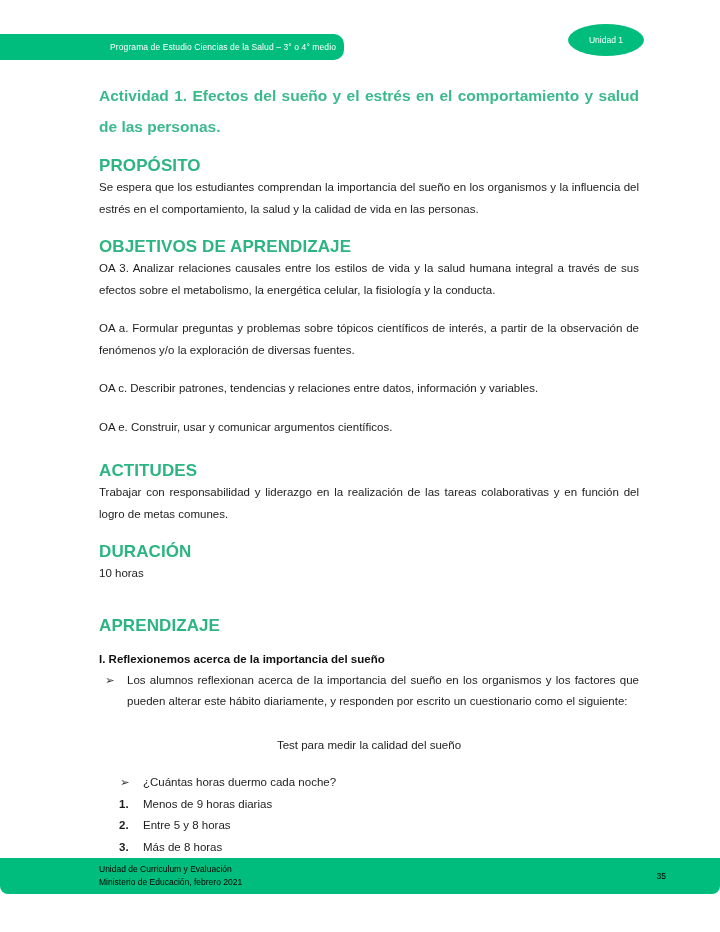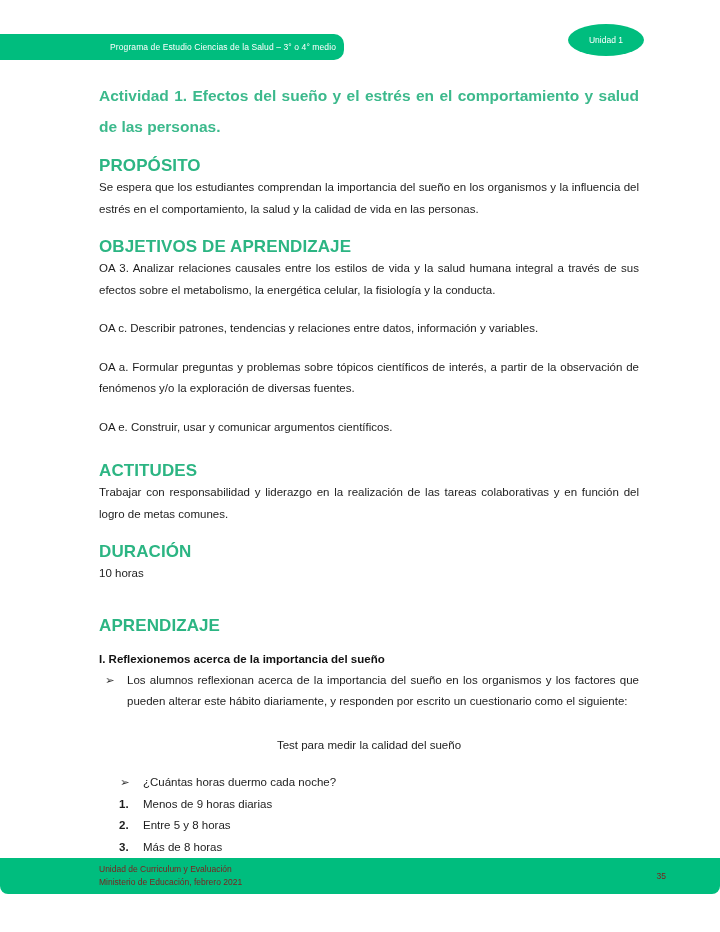--- a/index.html
+++ b/index.html
@@ -89,21 +89,21 @@
   .num-row .num{flex:0 0 auto;width:24px;font-weight:bold;}
   
   .footer-band{
     position:absolute;left:0;top:858px;
     width:720px;height:36px;
     background:var(--green);
     border-radius:0 0 8px 8px;
     box-sizing:border-box;
     display:flex;align-items:center;justify-content:space-between;
     padding:0 54px 0 99px;
-    color:#7f1d1d;
+    color:#000000;
   }
   .footer-lines{display:flex;flex-direction:column;gap:2px;}
   .footer-lines .f-line{font-size:8.5px;line-height:11px;}
   .page-number{font-size:8.5px;}
 </style>
 </head>
 <body>
 
 <div class="page">
 
@@ -116,22 +116,22 @@
 
   <div class="content">
 
     <h1 class="doc-title">Actividad 1. Efectos del sueño y el estrés en el comportamiento y salud de las personas.</h1>
 
     <h3 class="sec-heading" style="margin-top:0;">PROPÓSITO</h3>
     <p class="body-text">Se espera que los estudiantes comprendan la importancia del sueño en los organismos y la influencia del estrés en el comportamiento, la salud y la calidad de vida en las personas.</p>
 
     <h3 class="sec-heading">OBJETIVOS DE APRENDIZAJE</h3>
     <p class="body-text">OA 3. Analizar relaciones causales entre los estilos de vida y la salud humana integral a través de sus efectos sobre el metabolismo, la energética celular, la fisiología y la conducta.</p>
+    <p class="body-text">OA a. Formular preguntas y problemas sobre tópicos científicos de interés, a partir de la observación de fenómenos y/o la exploración de diversas fuentes.</p>
     <p class="body-text">OA c. Describir patrones, tendencias y relaciones entre datos, información y variables.</p>
-    <p class="body-text">OA a. Formular preguntas y problemas sobre tópicos científicos de interés, a partir de la observación de fenómenos y/o la exploración de diversas fuentes.</p>
     <p class="body-text">OA e. Construir, usar y comunicar argumentos científicos.</p>
 
     <h3 class="sec-heading" style="margin-top:25px;">ACTITUDES</h3>
     <p class="body-text">Trabajar con responsabilidad y liderazgo en la realización de las tareas colaborativas y en función del logro de metas comunes.</p>
 
     <h3 class="sec-heading">DURACIÓN</h3>
     <p class="body-text">10 horas</p>
 
     <h3 class="sec-heading gap-lg">APRENDIZAJE</h3>
 

